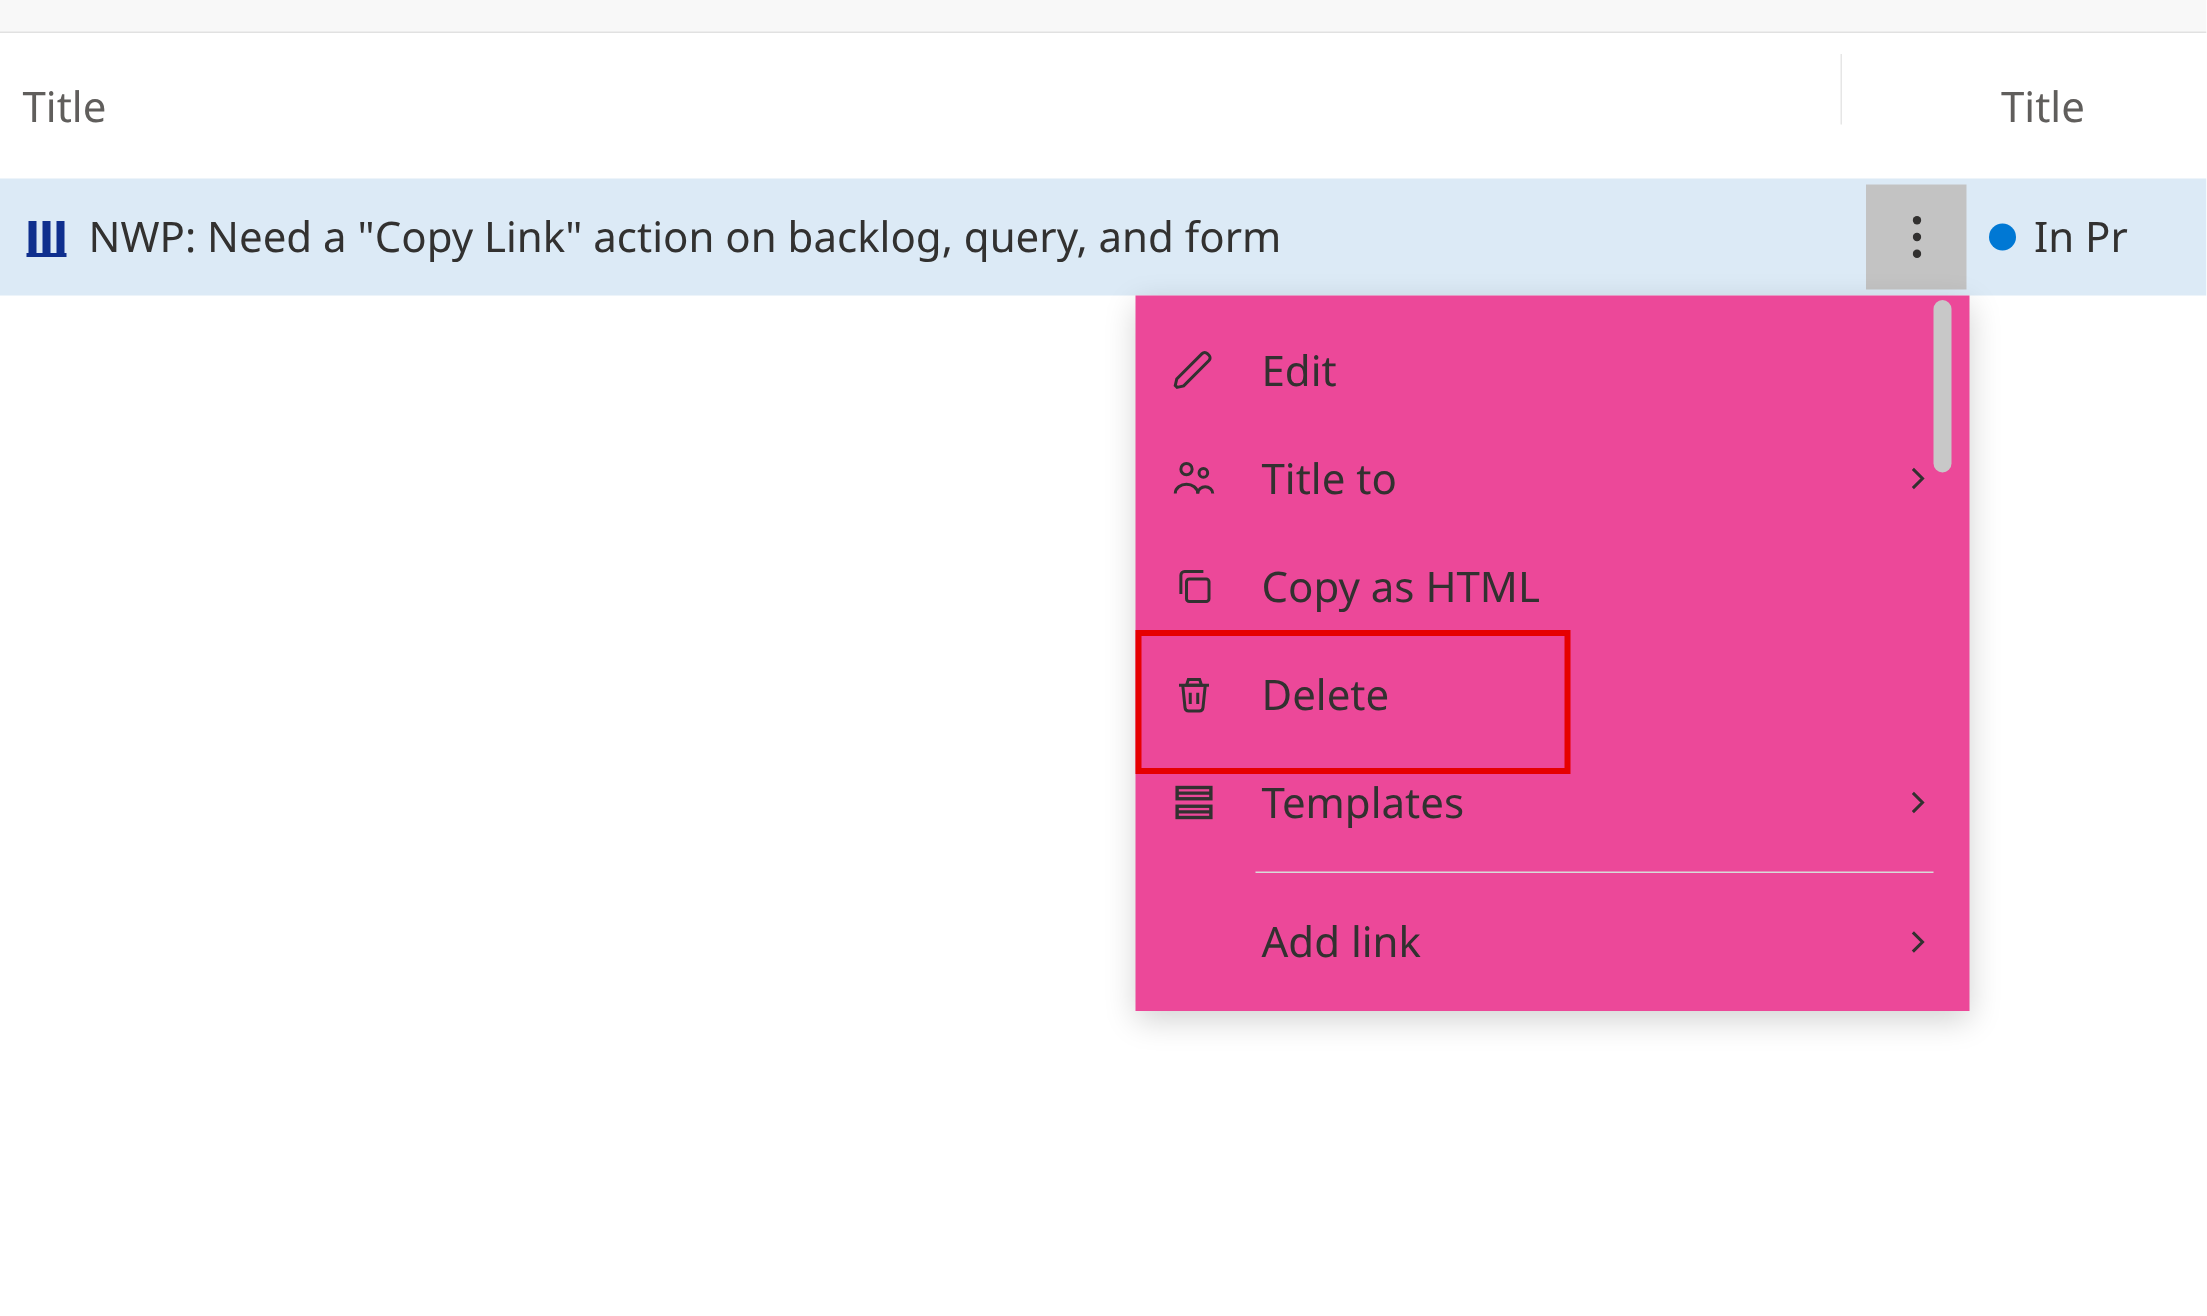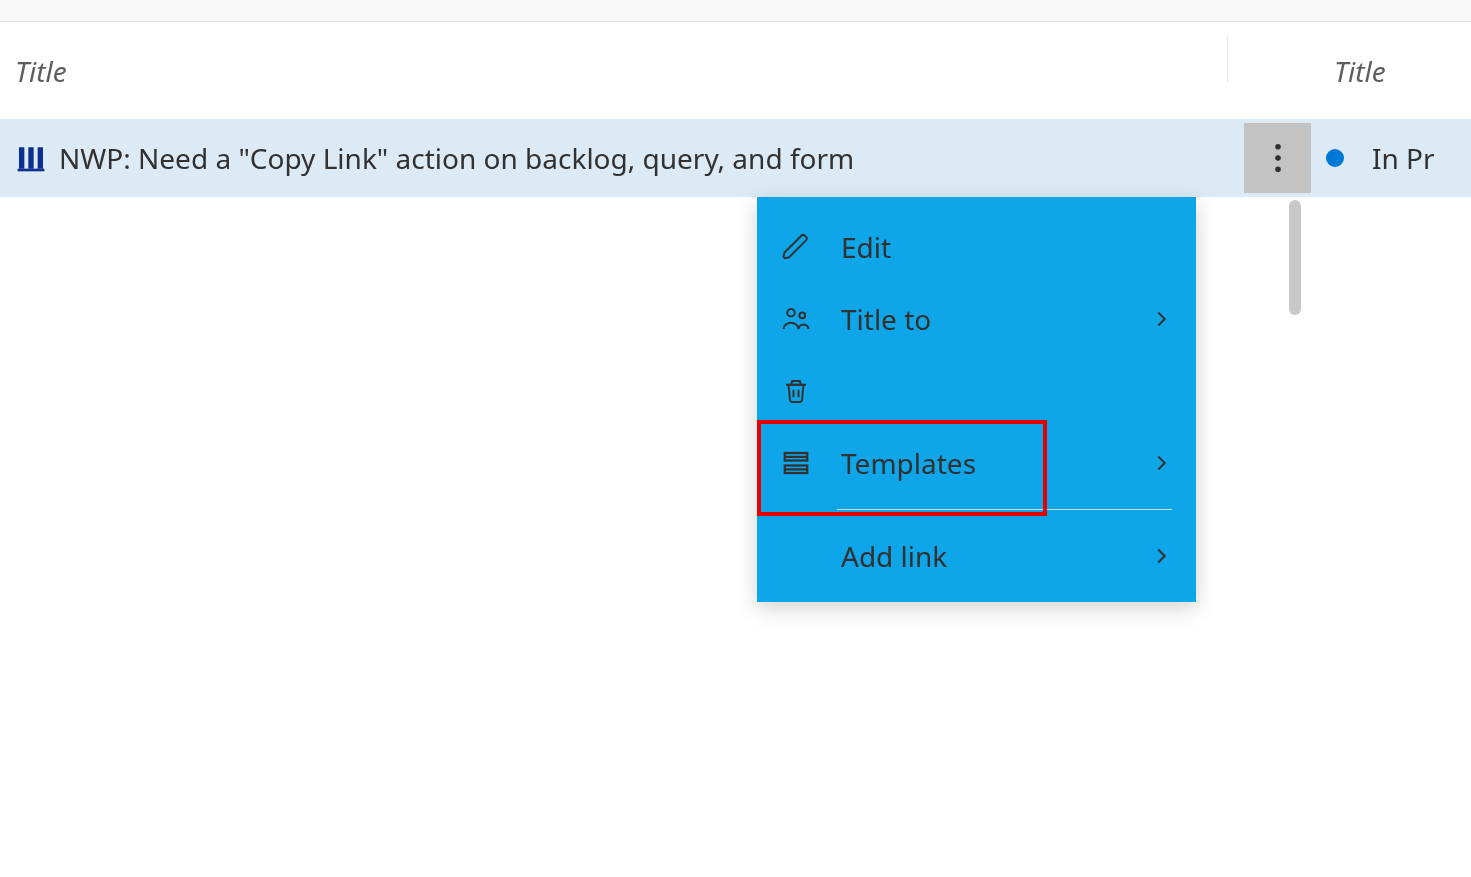--- a/index.html
+++ b/index.html
@@ -20,21 +20,20 @@
   }
 
   .header-row {
     display: flex;
     align-items: center;
     height: 97px;
     font-size: 28px;
     color: #605e5c;
     padding-left: 15px;
     position: relative;
-    font-style: italic;
   }
   .header-title { flex: 1; }
   .header-state {
     position: absolute;
     left: 1334px;
     top: 0; bottom: 0;
     display: flex; align-items: center;
   }
   .header-divider {
     position: absolute;
@@ -76,35 +75,35 @@
     cursor: pointer;
   }
   .more-btn svg { width: 6px; height: 28px; }
 
   .state-cell {
     position: absolute;
     left: 1326px;
     top: 0; bottom: 0;
     display: flex;
     align-items: center;
-    gap: 28px;
+    gap: 12px;
   }
   .state-dot {
     width: 18px; height: 18px;
     border-radius: 50%;
     background: #0078d4;
   }
 
   
   .context-menu {
     position: absolute;
     left: 757px;
     top: 197px;
-    width: 439px;
-    background: #0ea5e9;
+    width: 556px;
+    background: #ec4899;
     box-shadow: 0 6px 20px rgba(0,0,0,0.18);
     padding-top: 14px;
     padding-bottom: 10px;
   }
   .menu-item {
     display: flex;
     align-items: center;
     height: 72px;
     padding-left: 24px;
     padding-right: 24px;
@@ -209,31 +208,41 @@
       </svg>
     </span>
     <span class="menu-label">Title to</span>
     <span class="menu-chevron">
       <svg viewBox="0 0 24 24" fill="none" stroke="#323130" stroke-width="2.2">
           <path d="M9 5l7 7-7 7"></path>
         </svg>
     </span>
   </div>
 
+  <div class="menu-item">
+    <span class="menu-icon">
+      <svg viewBox="0 0 24 24" fill="none" stroke="#323130" stroke-width="1.6">
+        <rect x="8" y="8" width="12" height="12" rx="1.5"></rect>
+        <path d="M5 16V6a2 2 0 0 1 2-2h10"></path>
+      </svg>
+    </span>
+    <span class="menu-label">Copy as HTML</span>
+  </div>
 
 
   <div class="menu-item">
     <span class="menu-icon">
       <svg viewBox="0 0 24 24" fill="none" stroke="#323130" stroke-width="1.6">
         <path d="M4 7h16"></path>
         <path d="M9 4h6l1 3H8z"></path>
         <path d="M6 7l1.2 12a2 2 0 0 0 2 1.8h5.6a2 2 0 0 0 2-1.8L18 7"></path>
         <path d="M10 11v6M14 11v6"></path>
       </svg>
     </span>
+    <span class="menu-label">Delete</span>
   </div>
 
   <div class="menu-item">
     <span class="menu-icon">
       <svg viewBox="0 0 24 24" fill="none" stroke="#323130" stroke-width="1.8">
         <rect x="3" y="4" width="18" height="6"></rect>
         <rect x="3" y="14" width="18" height="6"></rect>
         <path d="M3 7h18M3 17h18"></path>
       </svg>
     </span>

